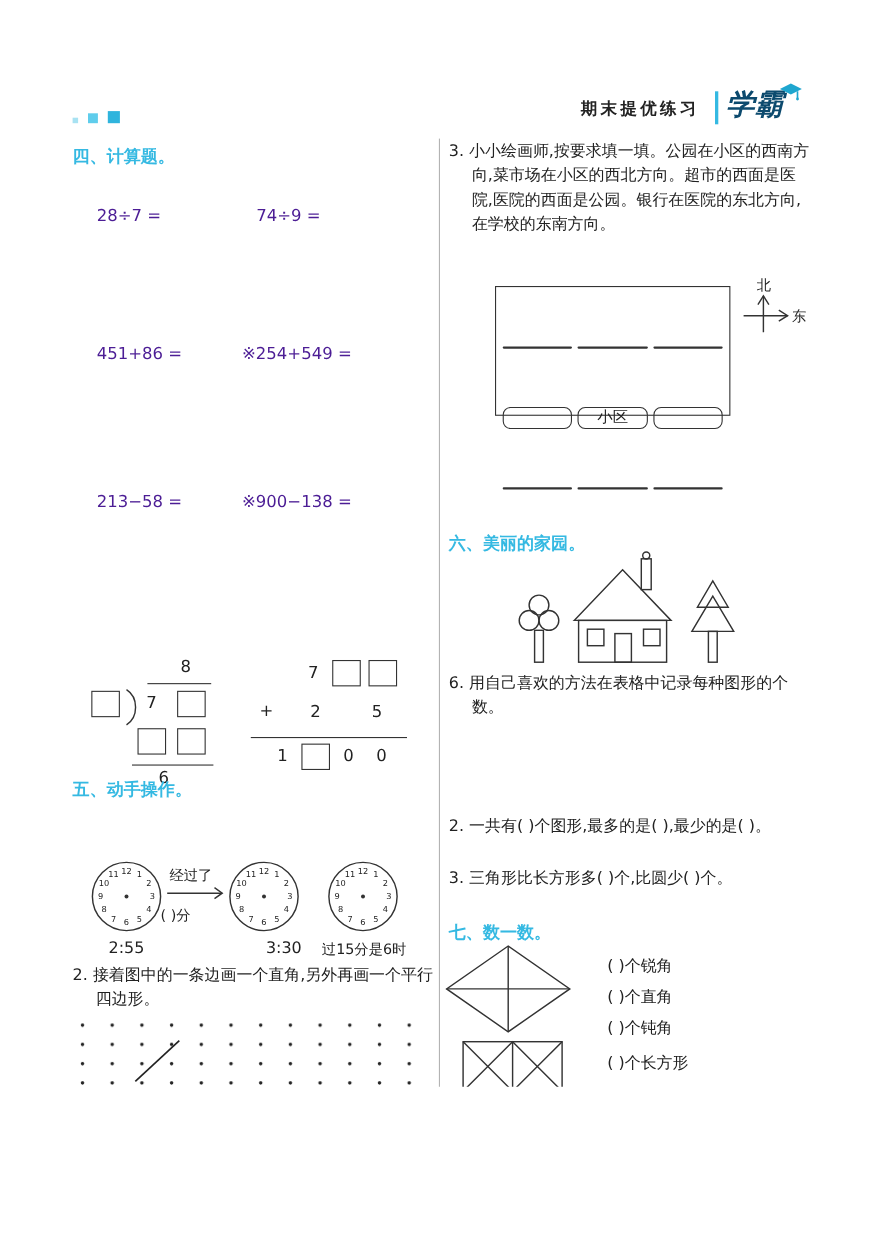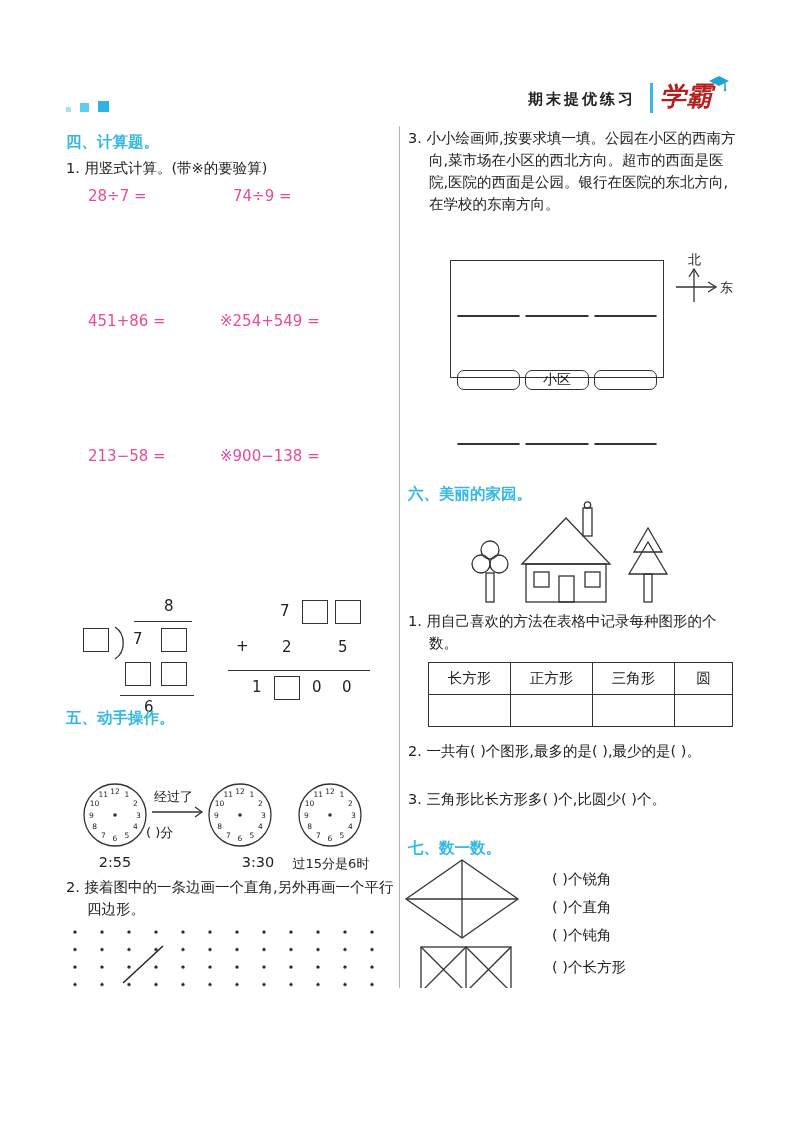--- a/index.html
+++ b/index.html
@@ -6,21 +6,21 @@
   body { background:#ffffff; font-family:"DejaVu Sans","Liberation Sans",sans-serif; }
   .page { position:relative; width:800px; height:988px; background:#fff; color:#222; overflow:hidden; }
   .abs { position:absolute; }
   .t { position:absolute; font-size:14.5px; line-height:22px; color:#222; }
   .t13 { font-size:13px; }
   .hang { padding-left:21px; text-indent:-21px; }
   .head { position:absolute; color:#35b9e2; font-weight:bold; font-size:15.5px; }
   .fbox { position:absolute; width:26px; height:24px; border:1.3px solid #333; background:#fff; }
   .dline { position:absolute; background:#333; height:1.3px; }
   .digit { position:absolute; font-size:15px; color:#222; }
-  .expr { position:absolute; font-size:15px; color:#ec4899; }
+  .expr { position:absolute; font-size:15px; color:#4c1d95; }
   .ln { stroke:#333; stroke-width:1.3; fill:none; }
   .clock-num { font-size:7.5px; fill:#222; text-anchor:middle; }
   .count-table { border-collapse:collapse; background:#fff; }
   .count-table td { border:1.3px solid #333; height:32px; text-align:center; font-size:14.5px; padding:0; }
   .count-table td:nth-child(-n+3) { width:82px; }
   .count-table td:nth-child(4) { width:58px; }
   .map-grid { border:1.3px solid #333; display:grid; grid-template-columns:repeat(3,1fr); gap:5px; padding:6px; background:#fff; }
   .map-cell { border:1.3px solid #333; border-radius:7px; display:flex; align-items:center; justify-content:center; font-size:14px;margin-top:48px; }
   .deco-sq { display:inline-block; vertical-align:bottom; margin-right:4px; }
   .divider { position:absolute; width:1px; background:#b3b3b3; }
@@ -32,32 +32,31 @@
 <div class="page">
 
   <div class="abs" style="left:66px;top:93px">
     <span class="deco-sq" style="width:5px;height:5px;background:#a8e2f2"></span>
     <span class="deco-sq" style="width:9px;height:9px;background:#5fcdec"></span>
     <span class="deco-sq" style="width:11px;height:11px;background:#2fb4dd"></span>
   </div>
   <div class="abs" style="left:528px;top:90px;font-size:15px;font-weight:bold;letter-spacing:3px;color:#222">期末提优练习</div>
   <div class="abs" style="left:650px;top:80px;display:flex;align-items:flex-start">
     <div style="width:3px;height:30px;background:#35b9e2;margin:3px 7px 0 0"></div>
-    <div style="font-size:26px;font-weight:bold;font-style:italic;color:#b91c1c;line-height:32px">学霸</div>
+    <div style="font-size:26px;font-weight:bold;font-style:italic;color:#0c4a6e;line-height:32px">学霸</div>
     <svg width="22" height="18" style="margin:-5px 0 0 -4px">
       <polygon points="11,1 21,6 11,11 1,6" fill="#1fa6cf"></polygon>
       <line x1="17" y1="8" x2="17" y2="14" stroke="#1fa6cf" stroke-width="1.5"></line>
       <circle cx="17" cy="15" r="1.3" fill="#1fa6cf"></circle>
     </svg>
   </div>
 
   <div class="divider" style="left:399px;top:126px;height:914px"></div>
 
   <div class="head" style="left:66px;top:132px">四、计算题。</div>
-  <div class="t" style="left:66px;top:157px;width:332px">1. 用竖式计算。(带※的要验算)</div>
 
   <div class="expr" style="left:88px;top:187px">28÷7 =</div>
   <div class="expr" style="left:233px;top:187px">74÷9 =</div>
   <div class="expr" style="left:88px;top:312px">451+86 =</div>
   <div class="expr" style="left:220px;top:312px">※254+549 =</div>
   <div class="expr" style="left:88px;top:447px">213−58 =</div>
   <div class="expr" style="left:220px;top:447px">※900−138 =</div>
 
 
   <div class="abs" style="left:78px;top:597px;width:122px;height:120px">
@@ -199,38 +198,22 @@
     <rect x="74" y="64" width="80" height="38" class="ln"></rect>
     <rect x="82" y="72" width="15" height="15" class="ln"></rect>
     <rect x="133" y="72" width="15" height="15" class="ln"></rect>
     <rect x="107" y="76" width="15" height="26" class="ln"></rect>
 
     <polygon points="196,28 182,52 210,52" class="ln"></polygon>
     <polygon points="196,42 177,74 215,74" class="ln"></polygon>
     <rect x="192" y="74" width="8" height="28" class="ln"></rect>
   </svg>
 
-  <div class="t hang" style="left:408px;top:610px;width:334px">1. 用自己喜欢的方法在表格中记录每种图形的个数。</div>
-
-  <table class="abs count-table" style="left:428px;top:662px">
-    <tbody>
-        <tr>
-      <td>长方形</td>
-      <td>正方形</td>
-      <td>三角形</td>
-      <td>圆</td>
-    </tr>
-    <tr>
-      <td></td>
-      <td></td>
-      <td></td>
-      <td></td>
-    </tr>
-  </tbody>
-    </table>
+  <div class="t hang" style="left:408px;top:610px;width:334px">6. 用自己喜欢的方法在表格中记录每种图形的个数。</div>
+
 
   <div class="t hang" style="left:408px;top:740px;width:334px">2. 一共有(      )个图形,最多的是(      ),最少的是(        )。</div>
   <div class="t hang" style="left:408px;top:788px;width:334px">3. 三角形比长方形多(      )个,比圆少(      )个。</div>
 
   <div class="head" style="left:408px;top:838px">七、数一数。</div>
 
   <svg class="abs" style="left:404px;top:858px" width="118" height="82">
     <polygon points="58,2 114,41 58,80 2,41" class="ln"></polygon>
     <line x1="58" y1="2" x2="58" y2="80" class="ln"></line>
     <line x1="2" y1="41" x2="114" y2="41" class="ln"></line>

